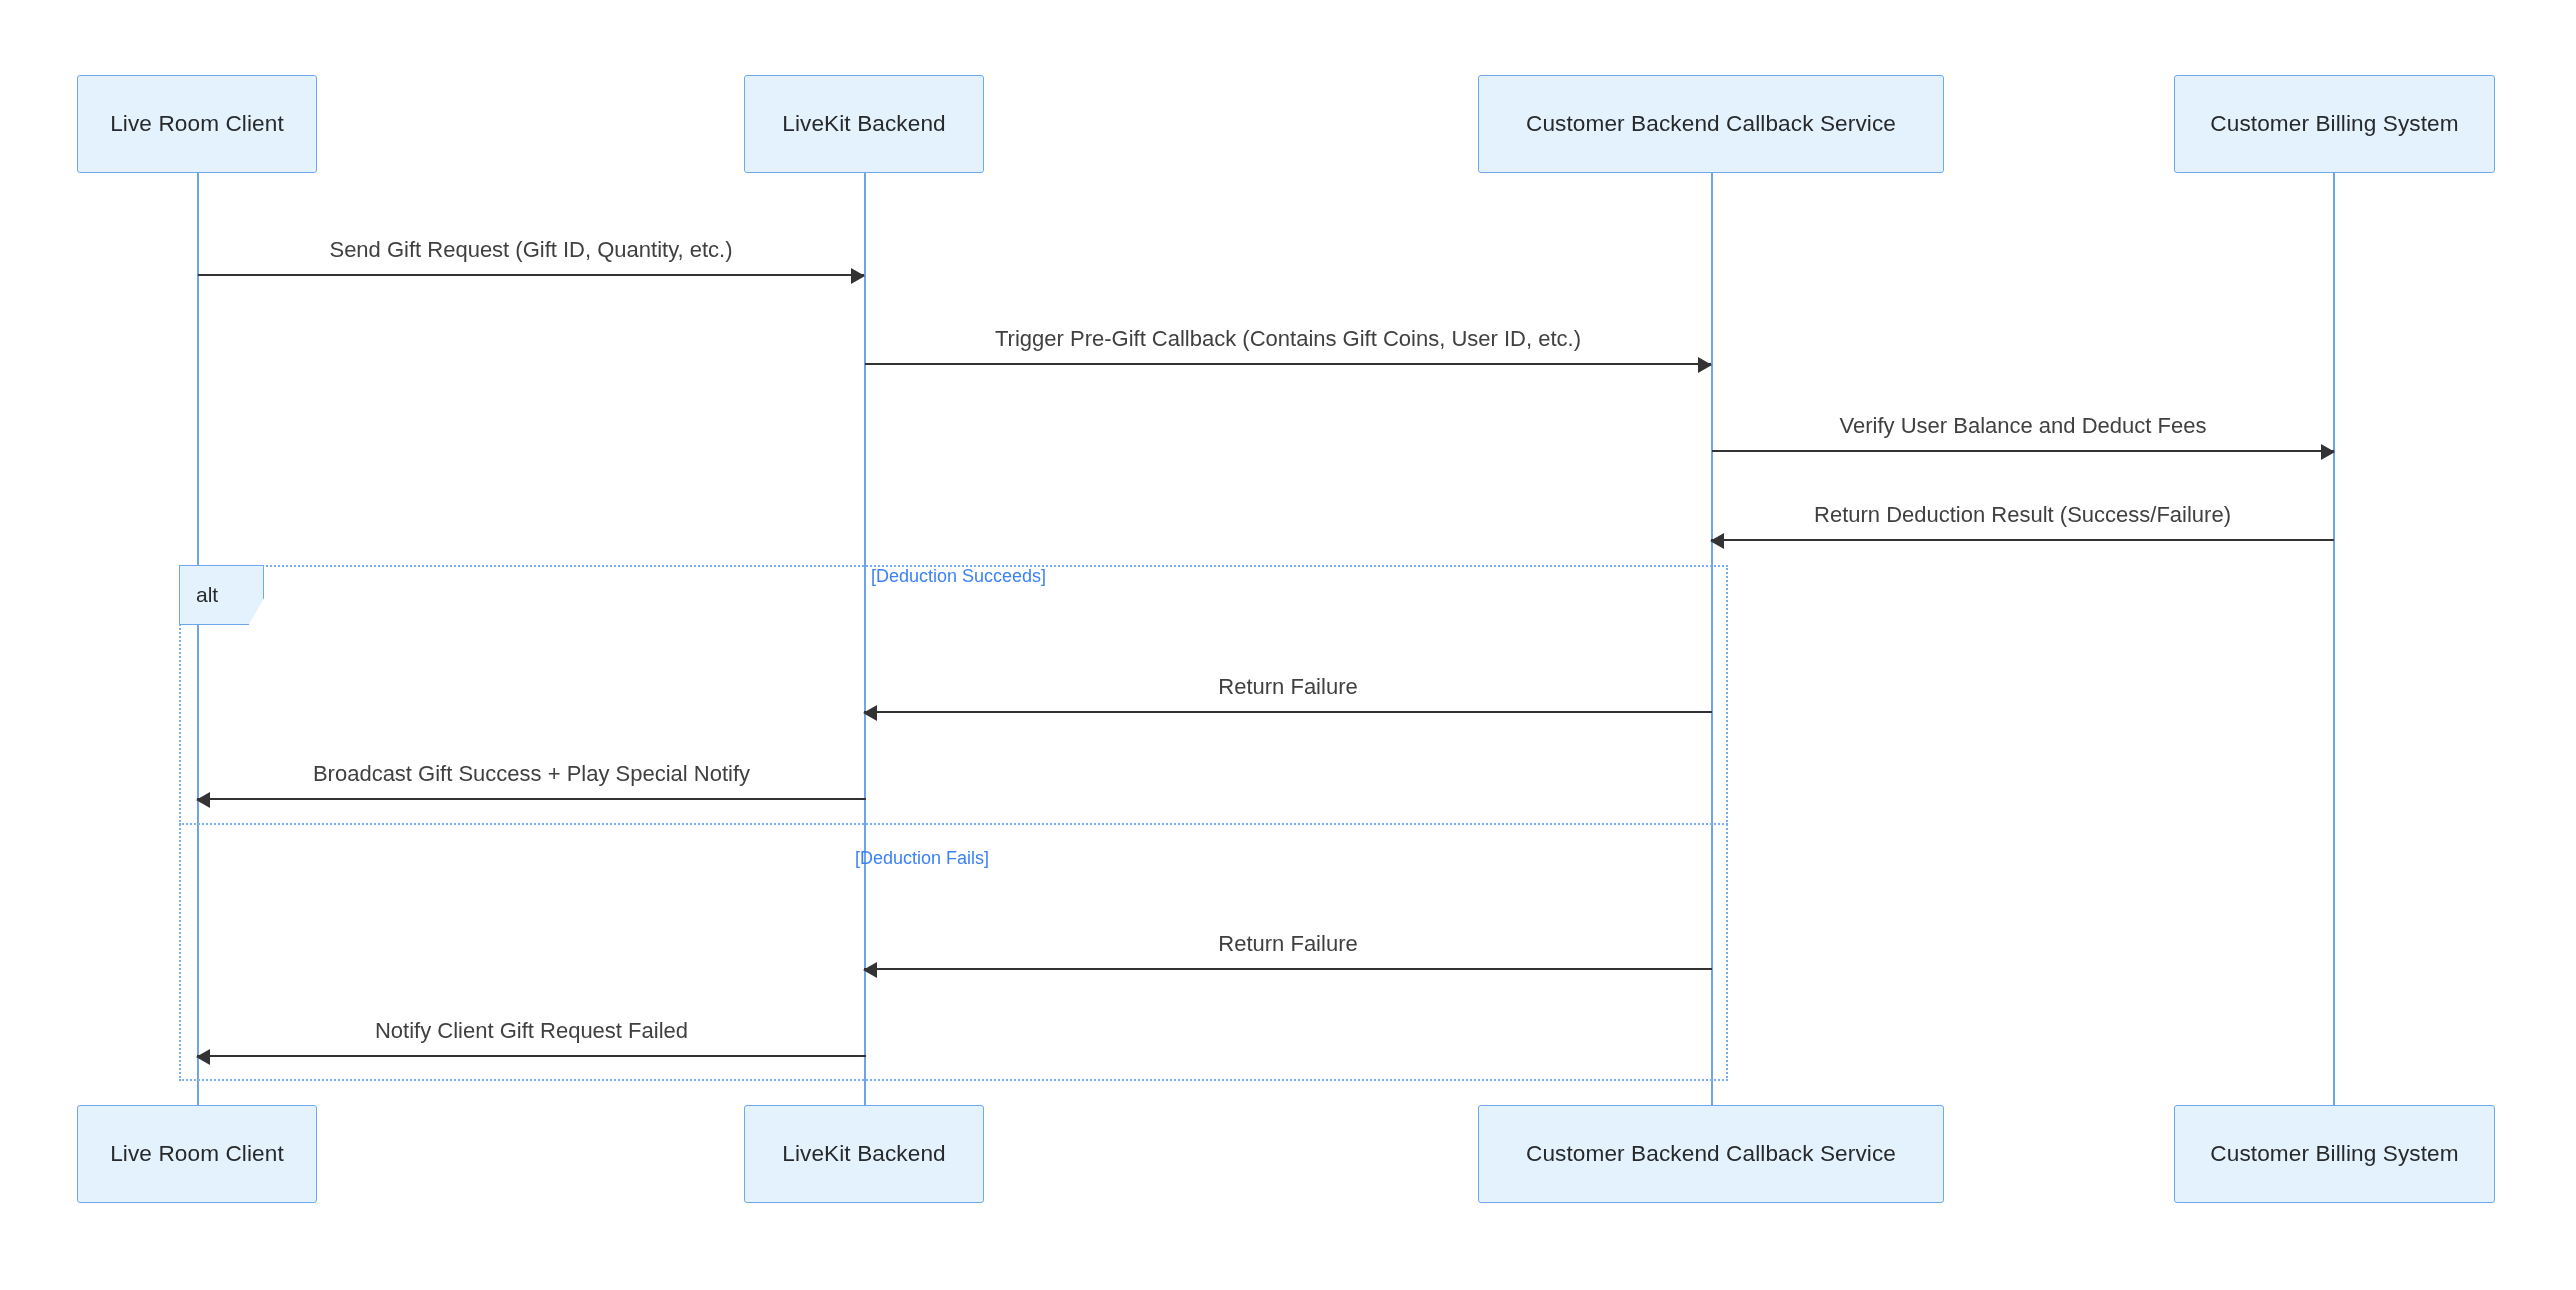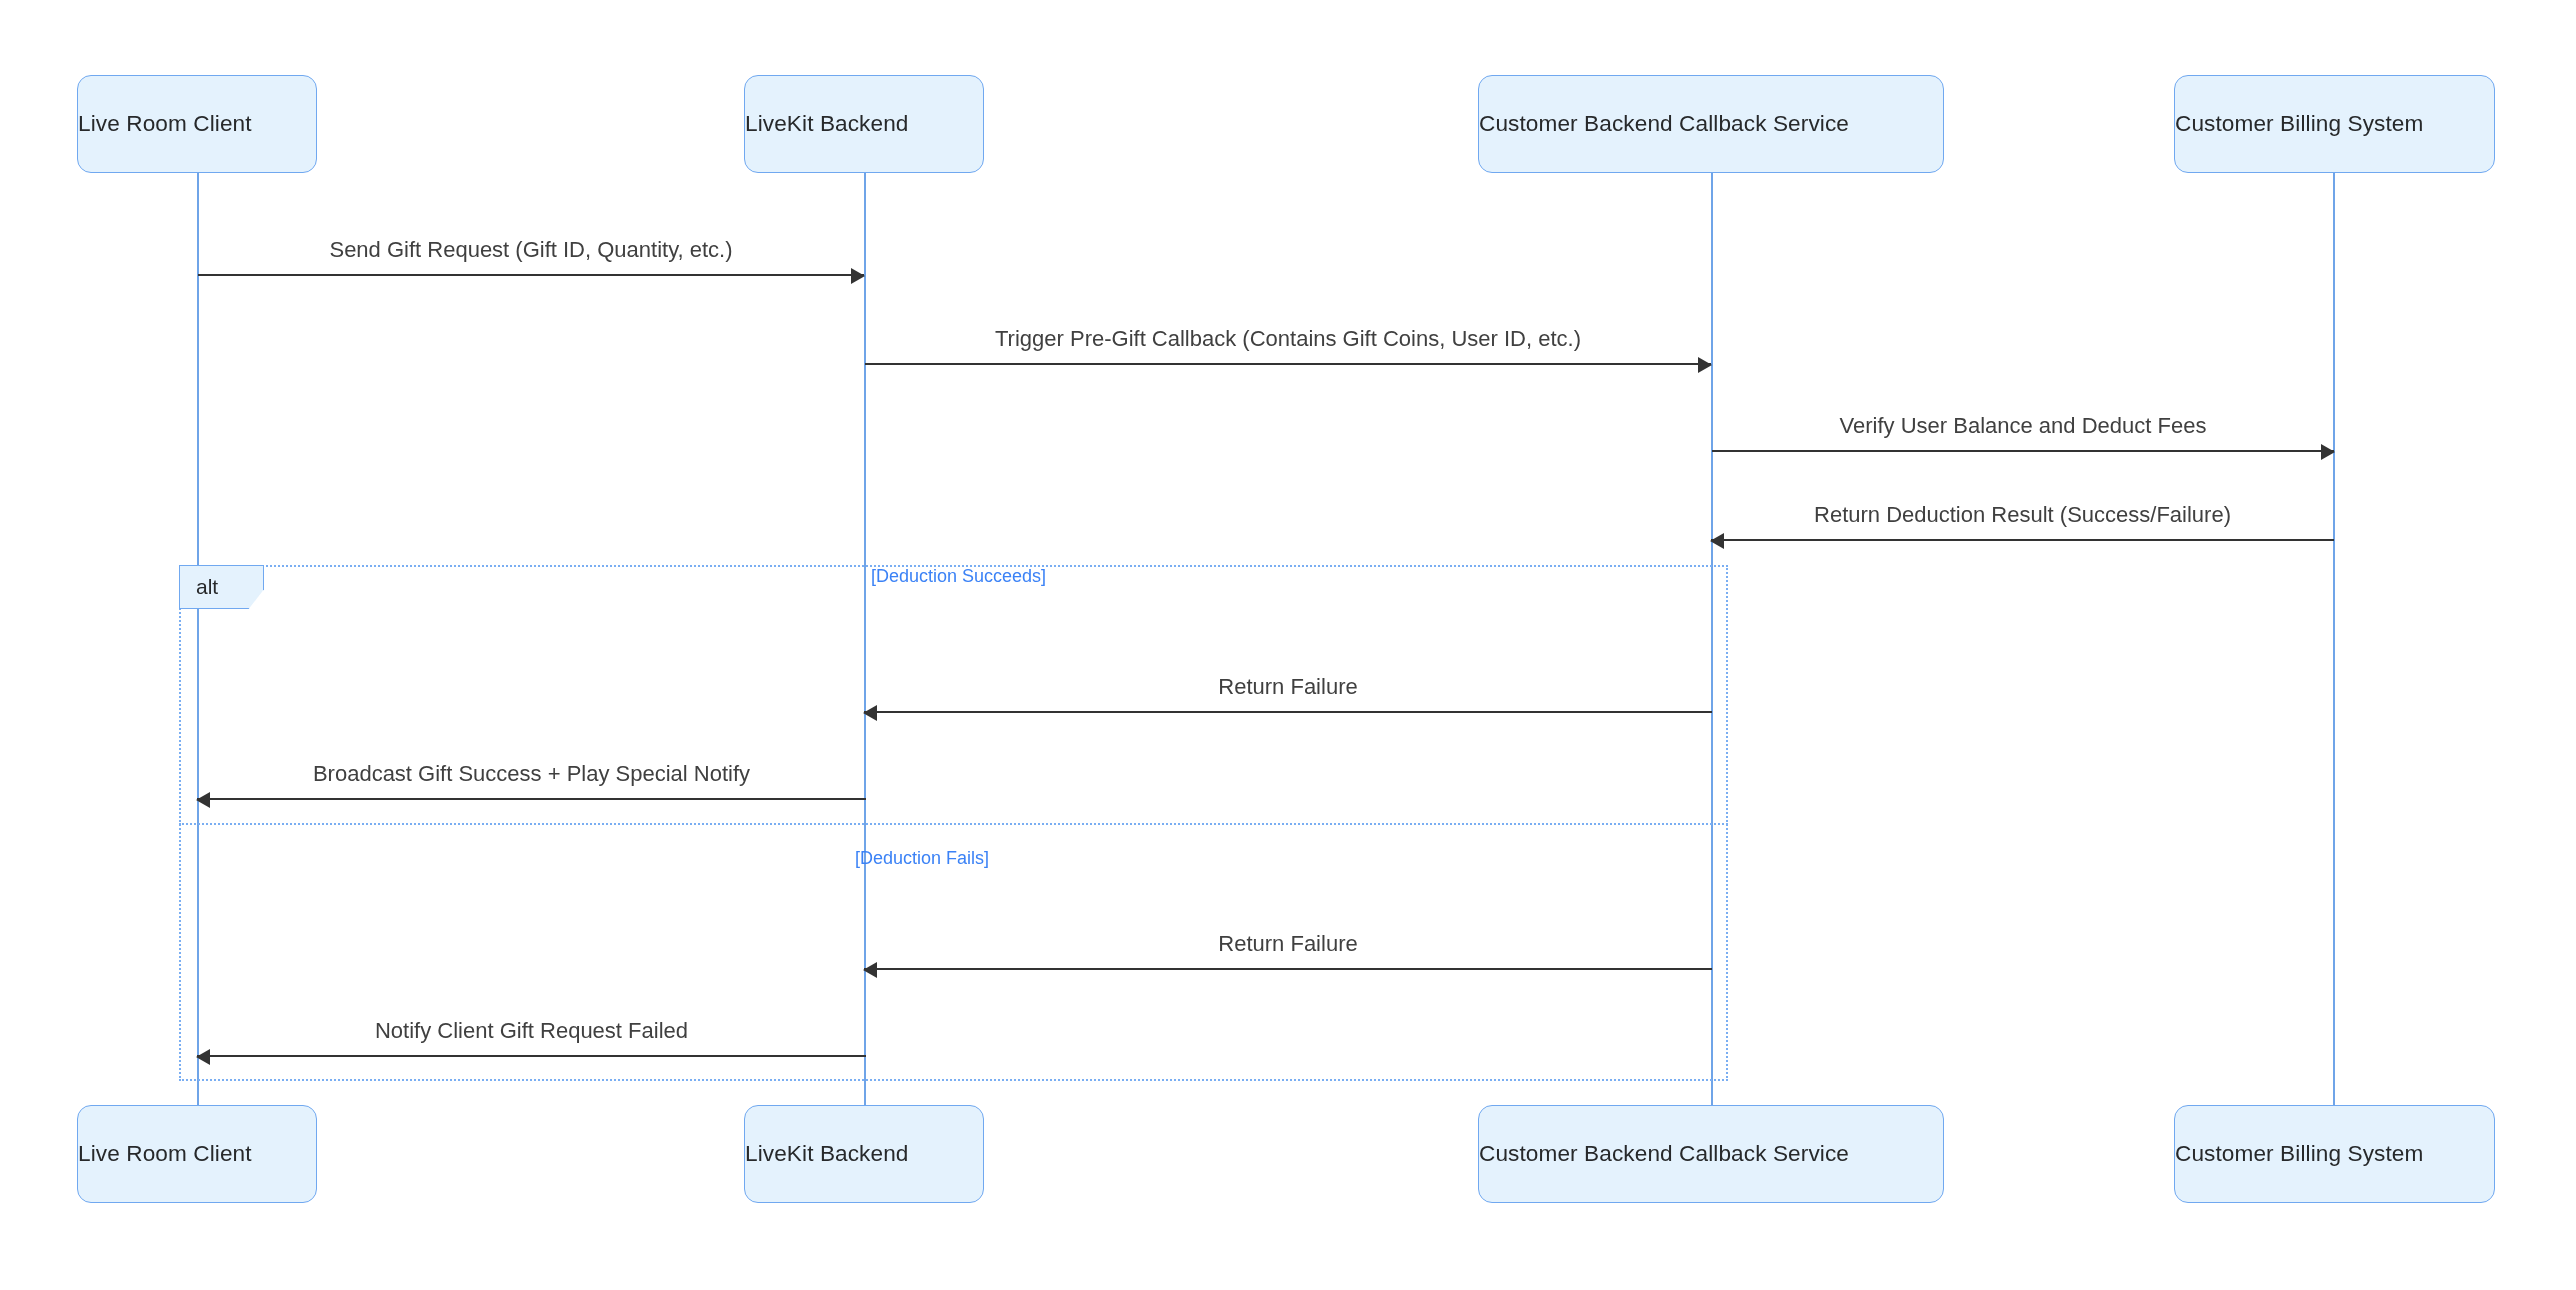--- a/index.html
+++ b/index.html
@@ -17,23 +17,24 @@
     height: 1290px;
     background: #ffffff;
     overflow: hidden;
   }
   
   .actor-box {
     position: absolute;
     box-sizing: border-box;
     background: #e4f2fd;
     border: 1.6px solid #70a8f0;
-    border-radius: 14px;
+    border-radius: 3px;
     display: flex;
     align-items: center;
+    justify-content: center;
     color: #27292b;
     font-size: 22.6px;
     letter-spacing: 0.1px;
     white-space: nowrap;
   }
   
   .lifeline {
     position: absolute;
     width: 2.4px;
     background: #6fa4e8;
@@ -126,21 +127,21 @@
   <div class="actor-box" style="left:1478px; top:75px; width:466px; height:98px;">
     <span>Customer Backend Callback Service</span>
   </div>
   <div class="actor-box" style="left:2174px; top:75px; width:321px; height:98px;">
     <span>Customer Billing System</span>
   </div>
 
   <div class="alt-frag" style="left:179px; top:565px; width:1549px; height:516px;"></div>
   <div class="alt-divider" style="left:179px; top:823px; width:1549px;"></div>
 
-  <div class="alt-tag" style="left:179px; top:565px; width:85px; height:44px;">
+  <div class="alt-tag" style="left:179px; top:565px; width:85px; height:60px;">
     <span>alt</span>
   </div>
 
   <div class="alt-cond" style="left:871px; top:566px;">
     <span>[Deduction Succeeds]</span>
   </div>
   <div class="alt-cond" style="left:855px; top:848px;">
     <span>[Deduction Fails]</span>
   </div>
 

